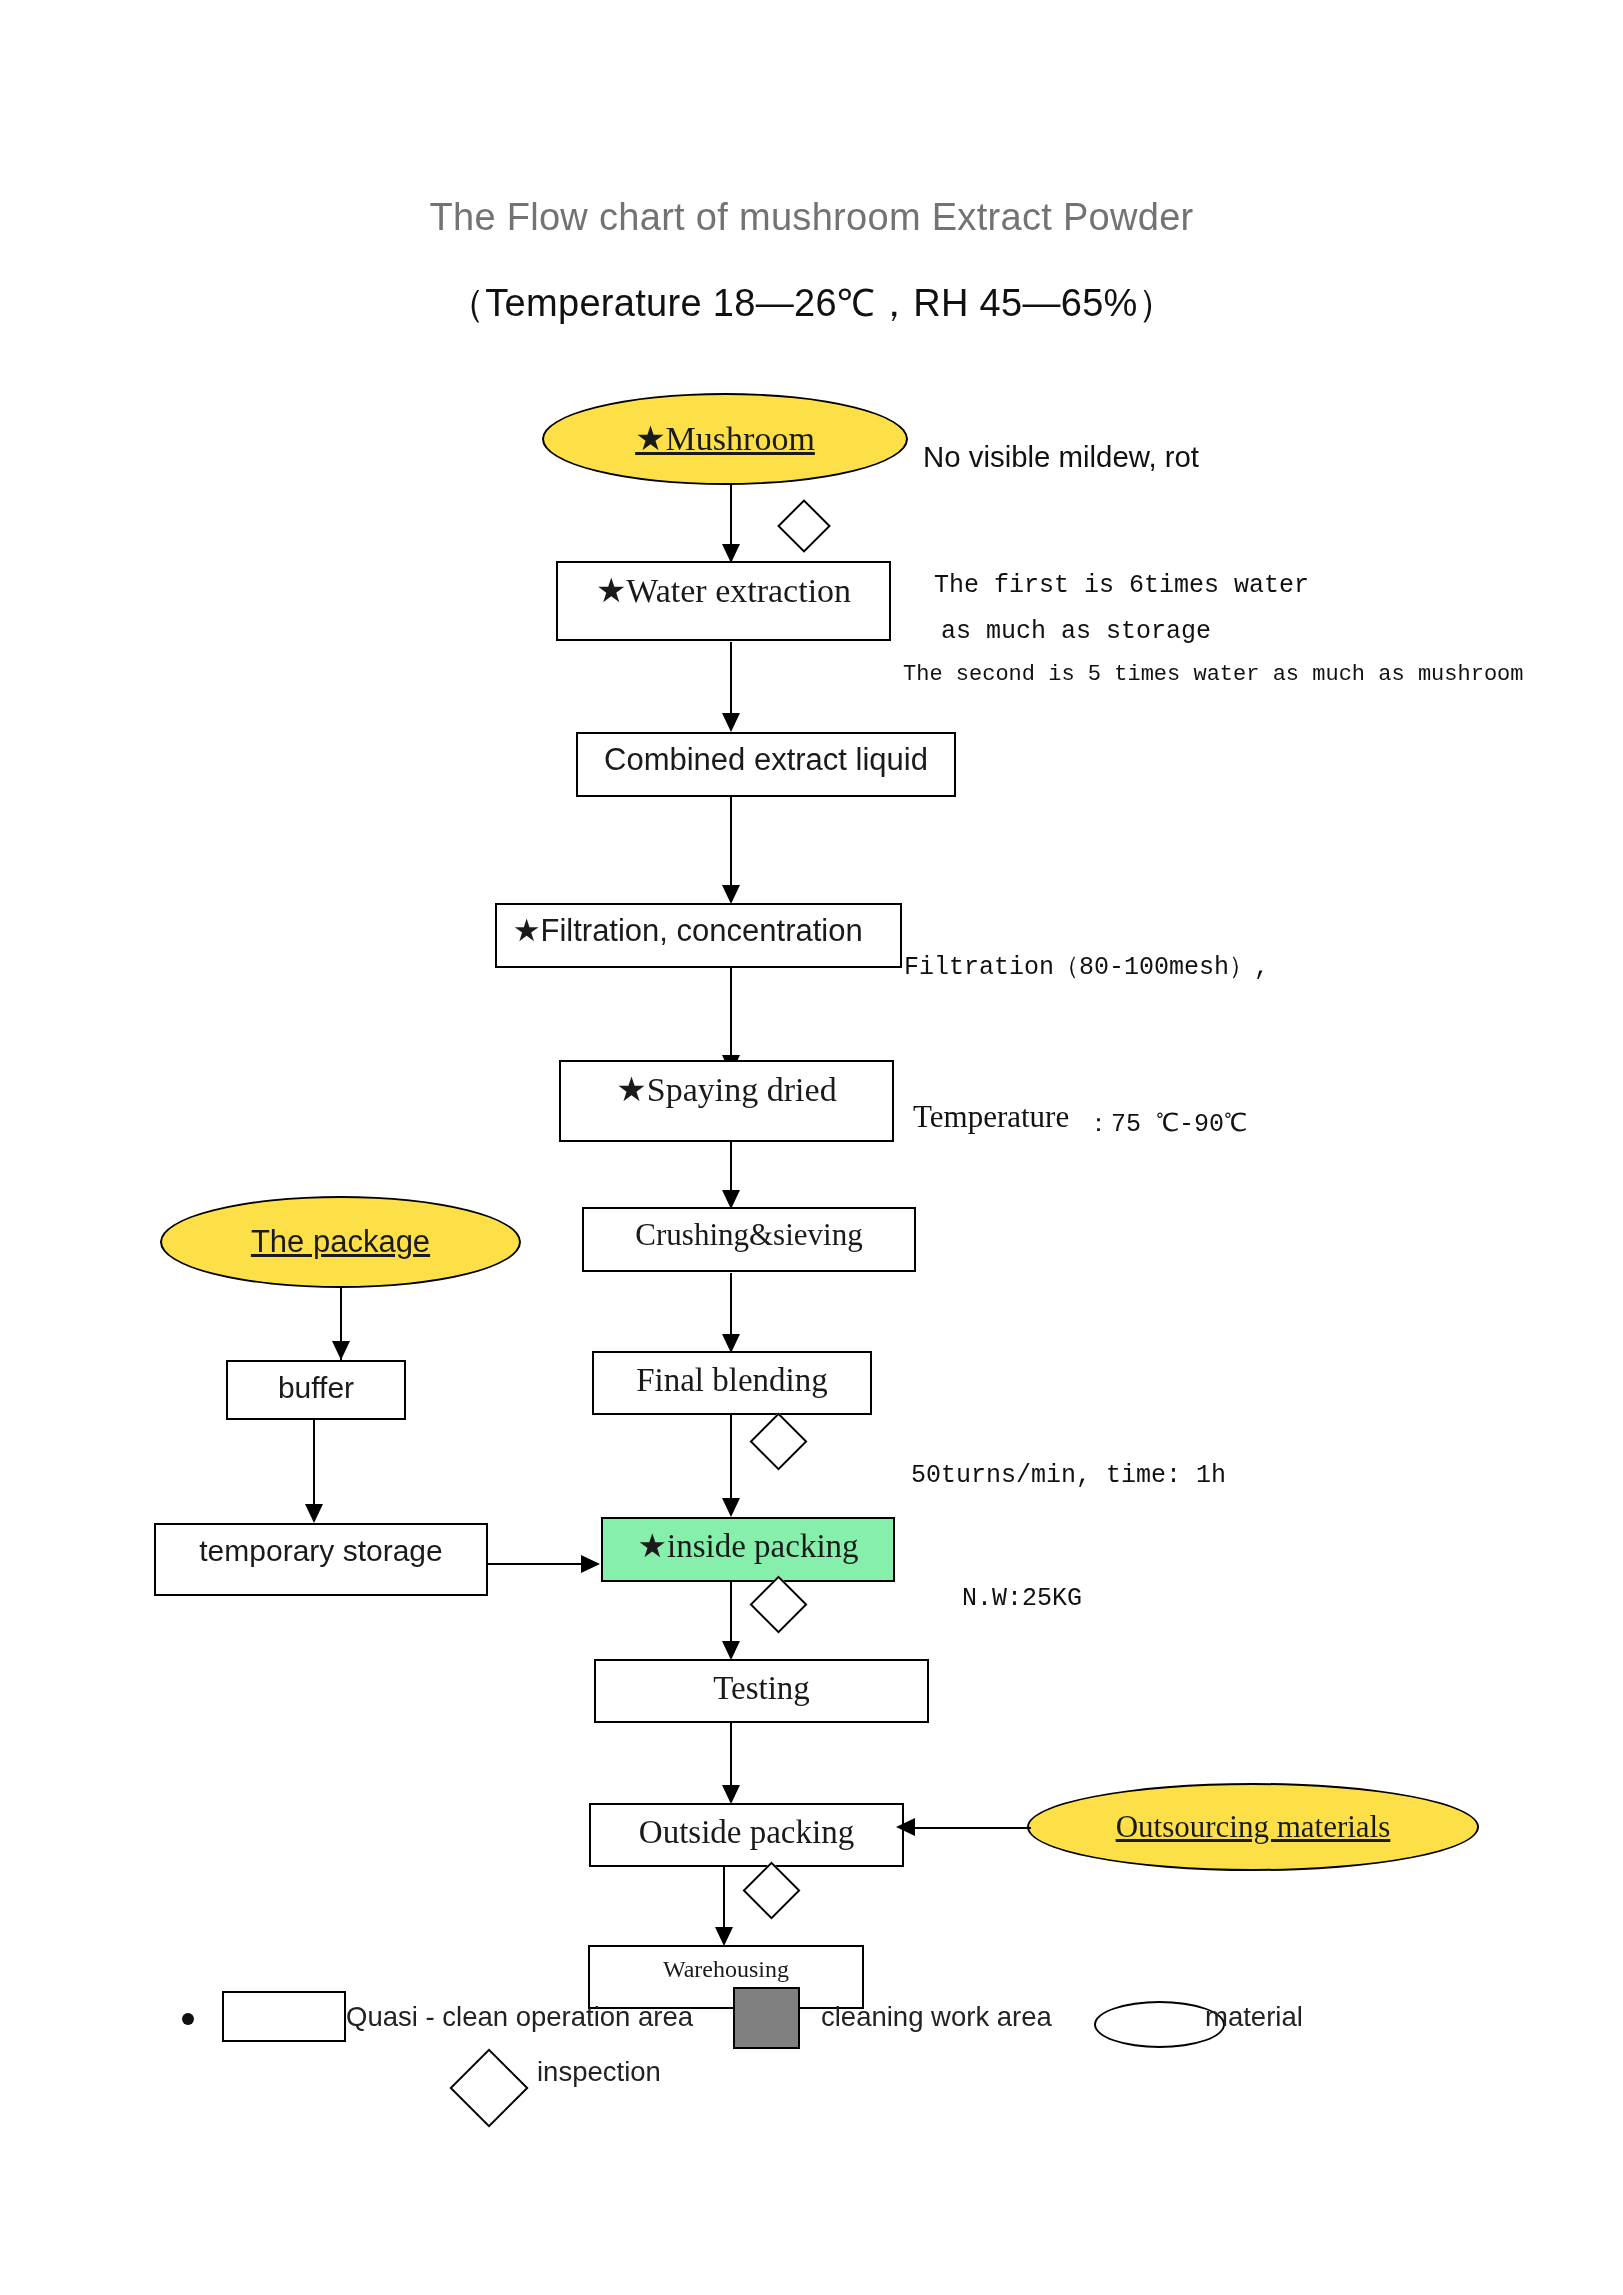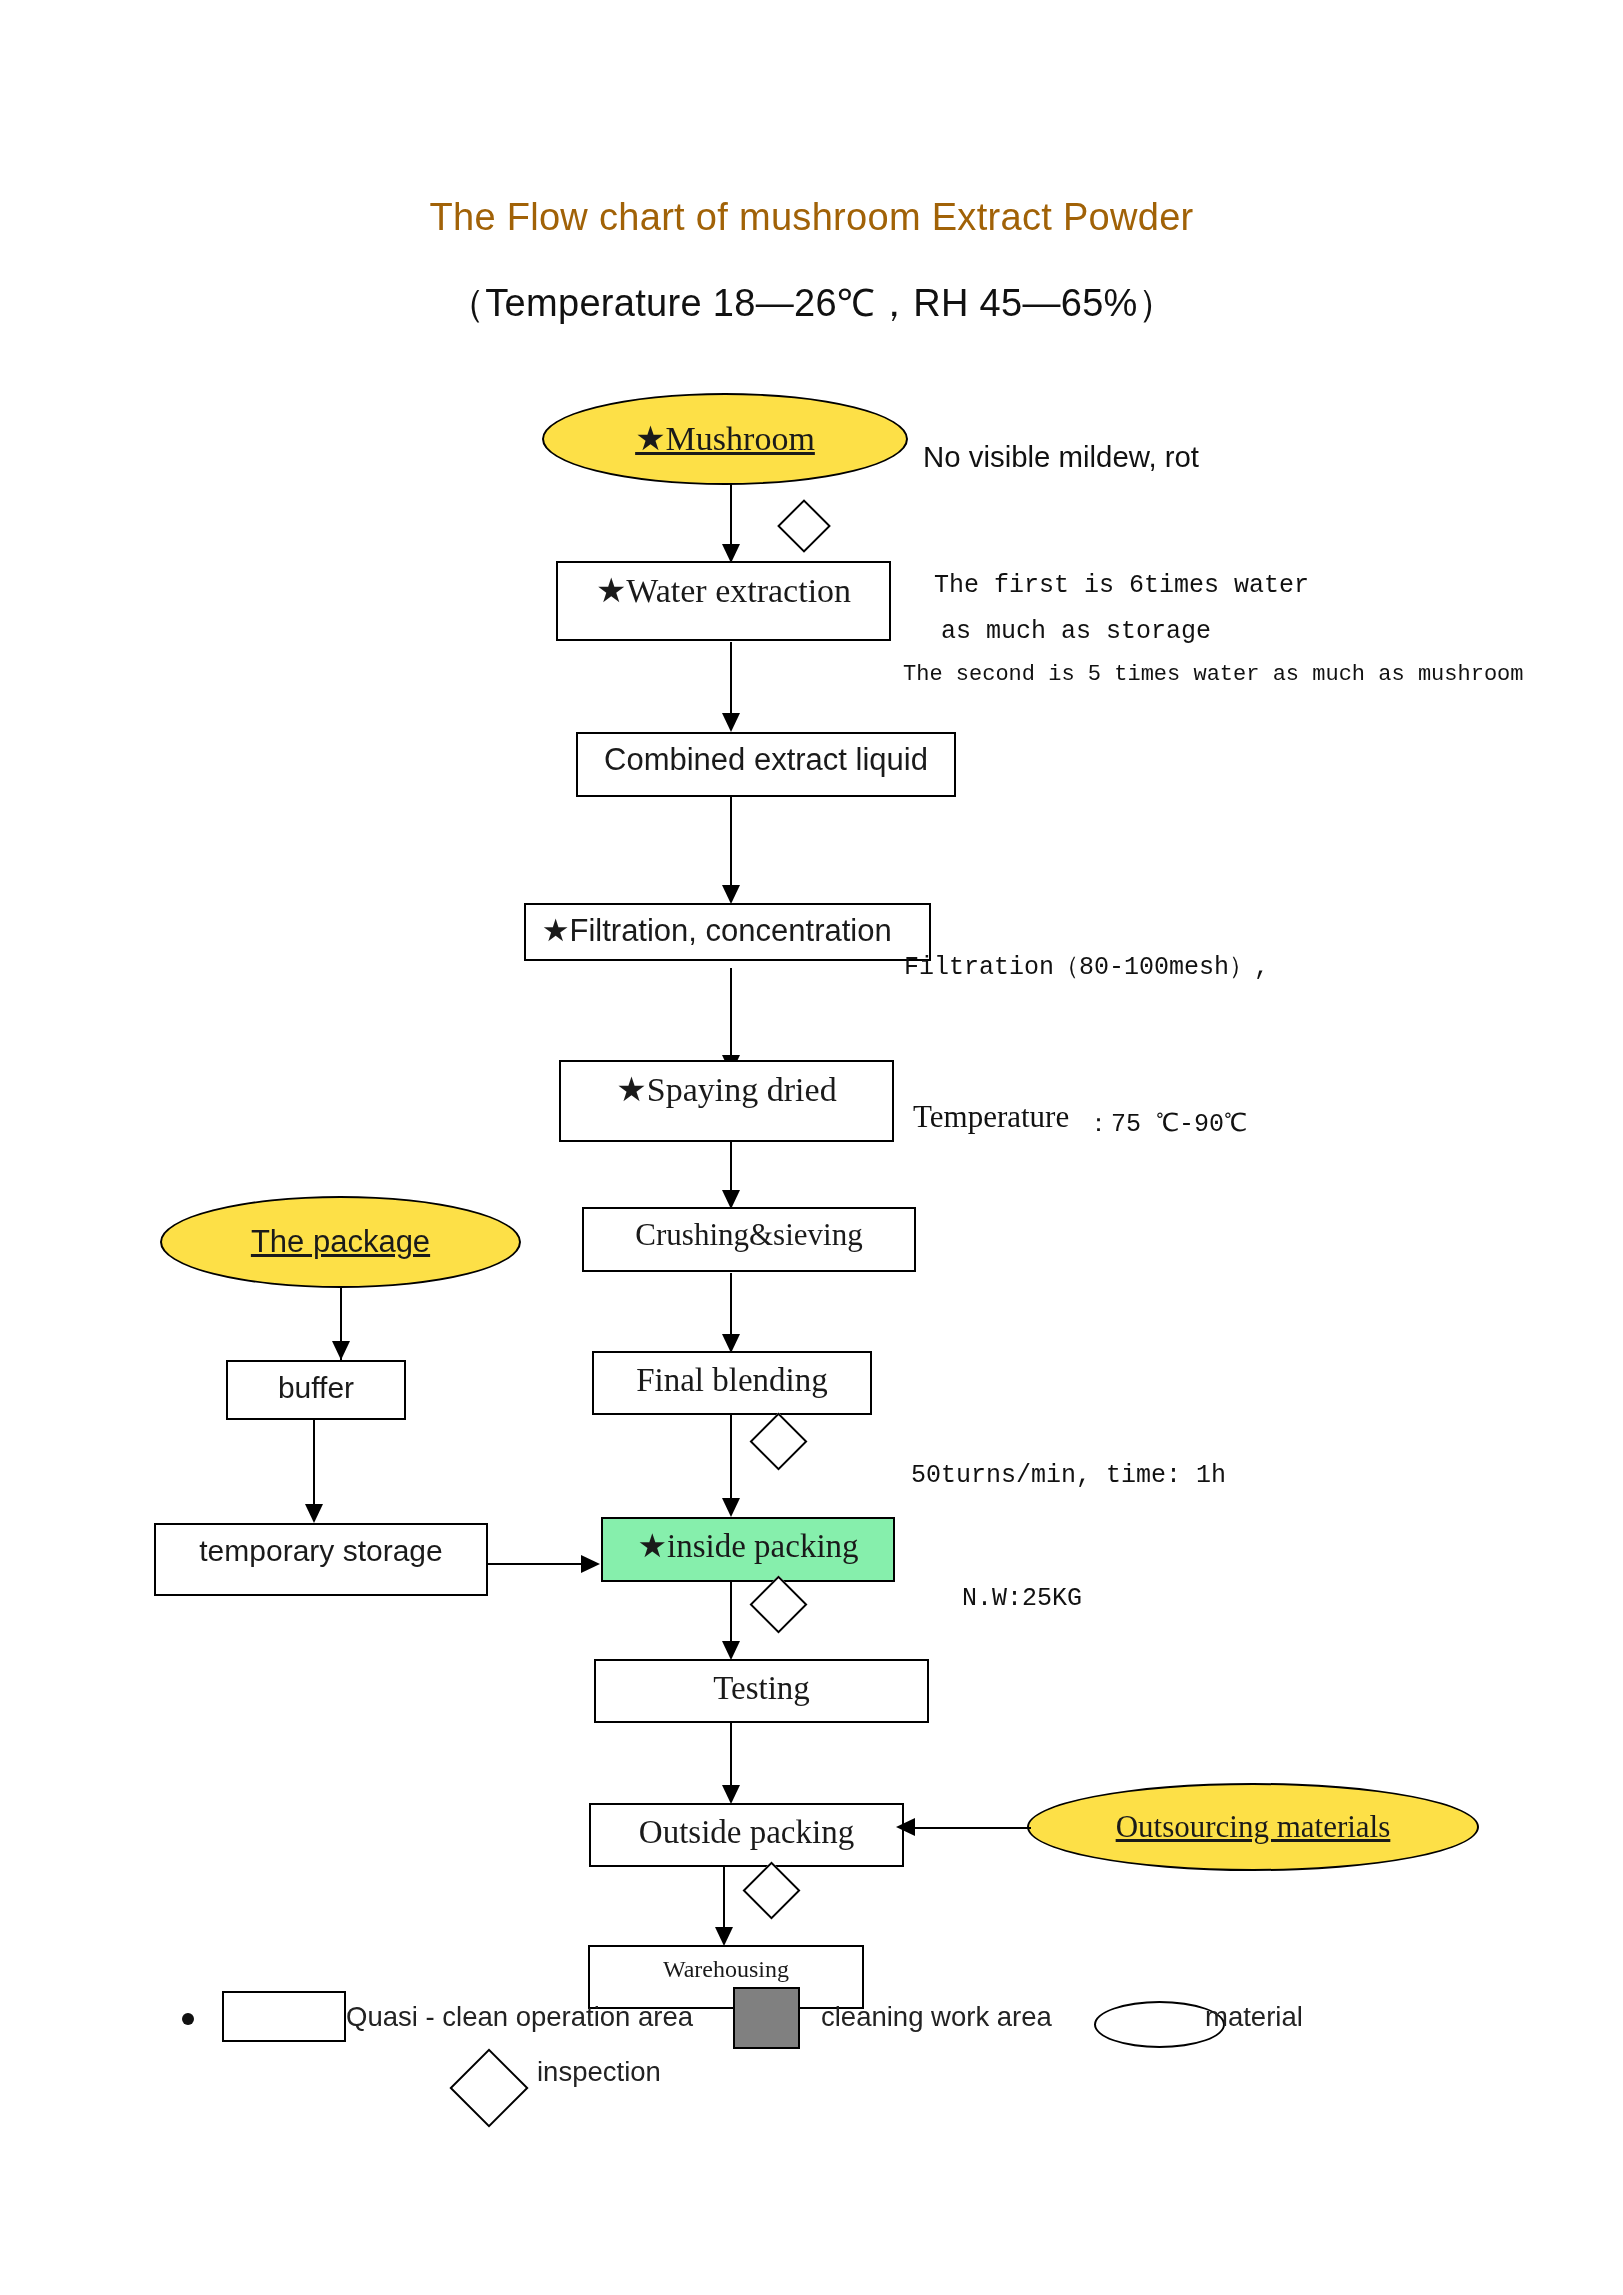--- a/index.html
+++ b/index.html
@@ -4,21 +4,21 @@
 <title>Flow chart of mushroom Extract Powder</title>
 <style>
   html,body{margin:0;padding:0;background:#ffffff;}
   body{width:1623px;height:2295px;position:relative;overflow:hidden;
        font-family:"Liberation Sans",sans-serif;color:#1a1a1a;}
 
   .canvas{position:absolute;left:0;top:0;width:1623px;height:2295px;}
 
   
   .title-main{position:absolute;left:0;top:196px;width:1623px;text-align:center;
-    font-size:38px;font-family:"Liberation Sans",sans-serif;color:#a16207;letter-spacing:0.3px;}
+    font-size:38px;font-family:"Liberation Sans",sans-serif;color:#737373;letter-spacing:0.3px;}
   .title-sub{position:absolute;left:0;top:275px;width:1623px;text-align:center;
     font-size:38px;font-family:"Liberation Sans",sans-serif;color:#111;letter-spacing:0.3px;}
 
   
   .node{position:absolute;box-sizing:border-box;display:flex;align-items:center;
         justify-content:center;text-align:center;line-height:1.1;}
   .rect{border:2px solid #000;background:#fff;}
   .ellipse{border:2.6px solid #000;background:#fde047;border-radius:50%;text-decoration:underline;}
   .gray{background:#86efac;border:2px solid #000;}
 
@@ -87,21 +87,21 @@
   <div class="vline" style="left:730px;top:642px;height:82px;"></div>
   <div class="arrowdown" style="left:722px;top:713px;"></div>
 
   <div class="node rect sans topalign" style="left:576px;top:732px;width:380px;height:65px;font-size:31px;">
     <span class="lbl">Combined extract liquid</span>
   </div>
 
   <div class="vline" style="left:730px;top:797px;height:98px;"></div>
   <div class="arrowdown" style="left:722px;top:885px;"></div>
 
-  <div class="node rect sans topalign" style="left:495px;top:903px;width:407px;height:58px;font-size:31px;justify-content:flex-start;margin-left:29px;">
+  <div class="node rect sans topalign" style="left:495px;top:903px;width:407px;height:65px;font-size:31px;justify-content:flex-start;">
     <span class="lbl" style="padding-left:15.7px;">★Filtration, concentration</span>
   </div>
   <div class="note mono" style="left:904px;top:949px;font-size:25px;">Filtration（80-100mesh）,</div>
 
   <div class="vline" style="left:730px;top:968px;height:98px;"></div>
   <div class="arrowdown" style="left:722px;top:1055px;"></div>
 
   <div class="node rect serif topalign" style="left:559px;top:1060px;width:335px;height:82px;font-size:34px;">
     <span class="lbl">★Spaying dried</span>
   </div>

